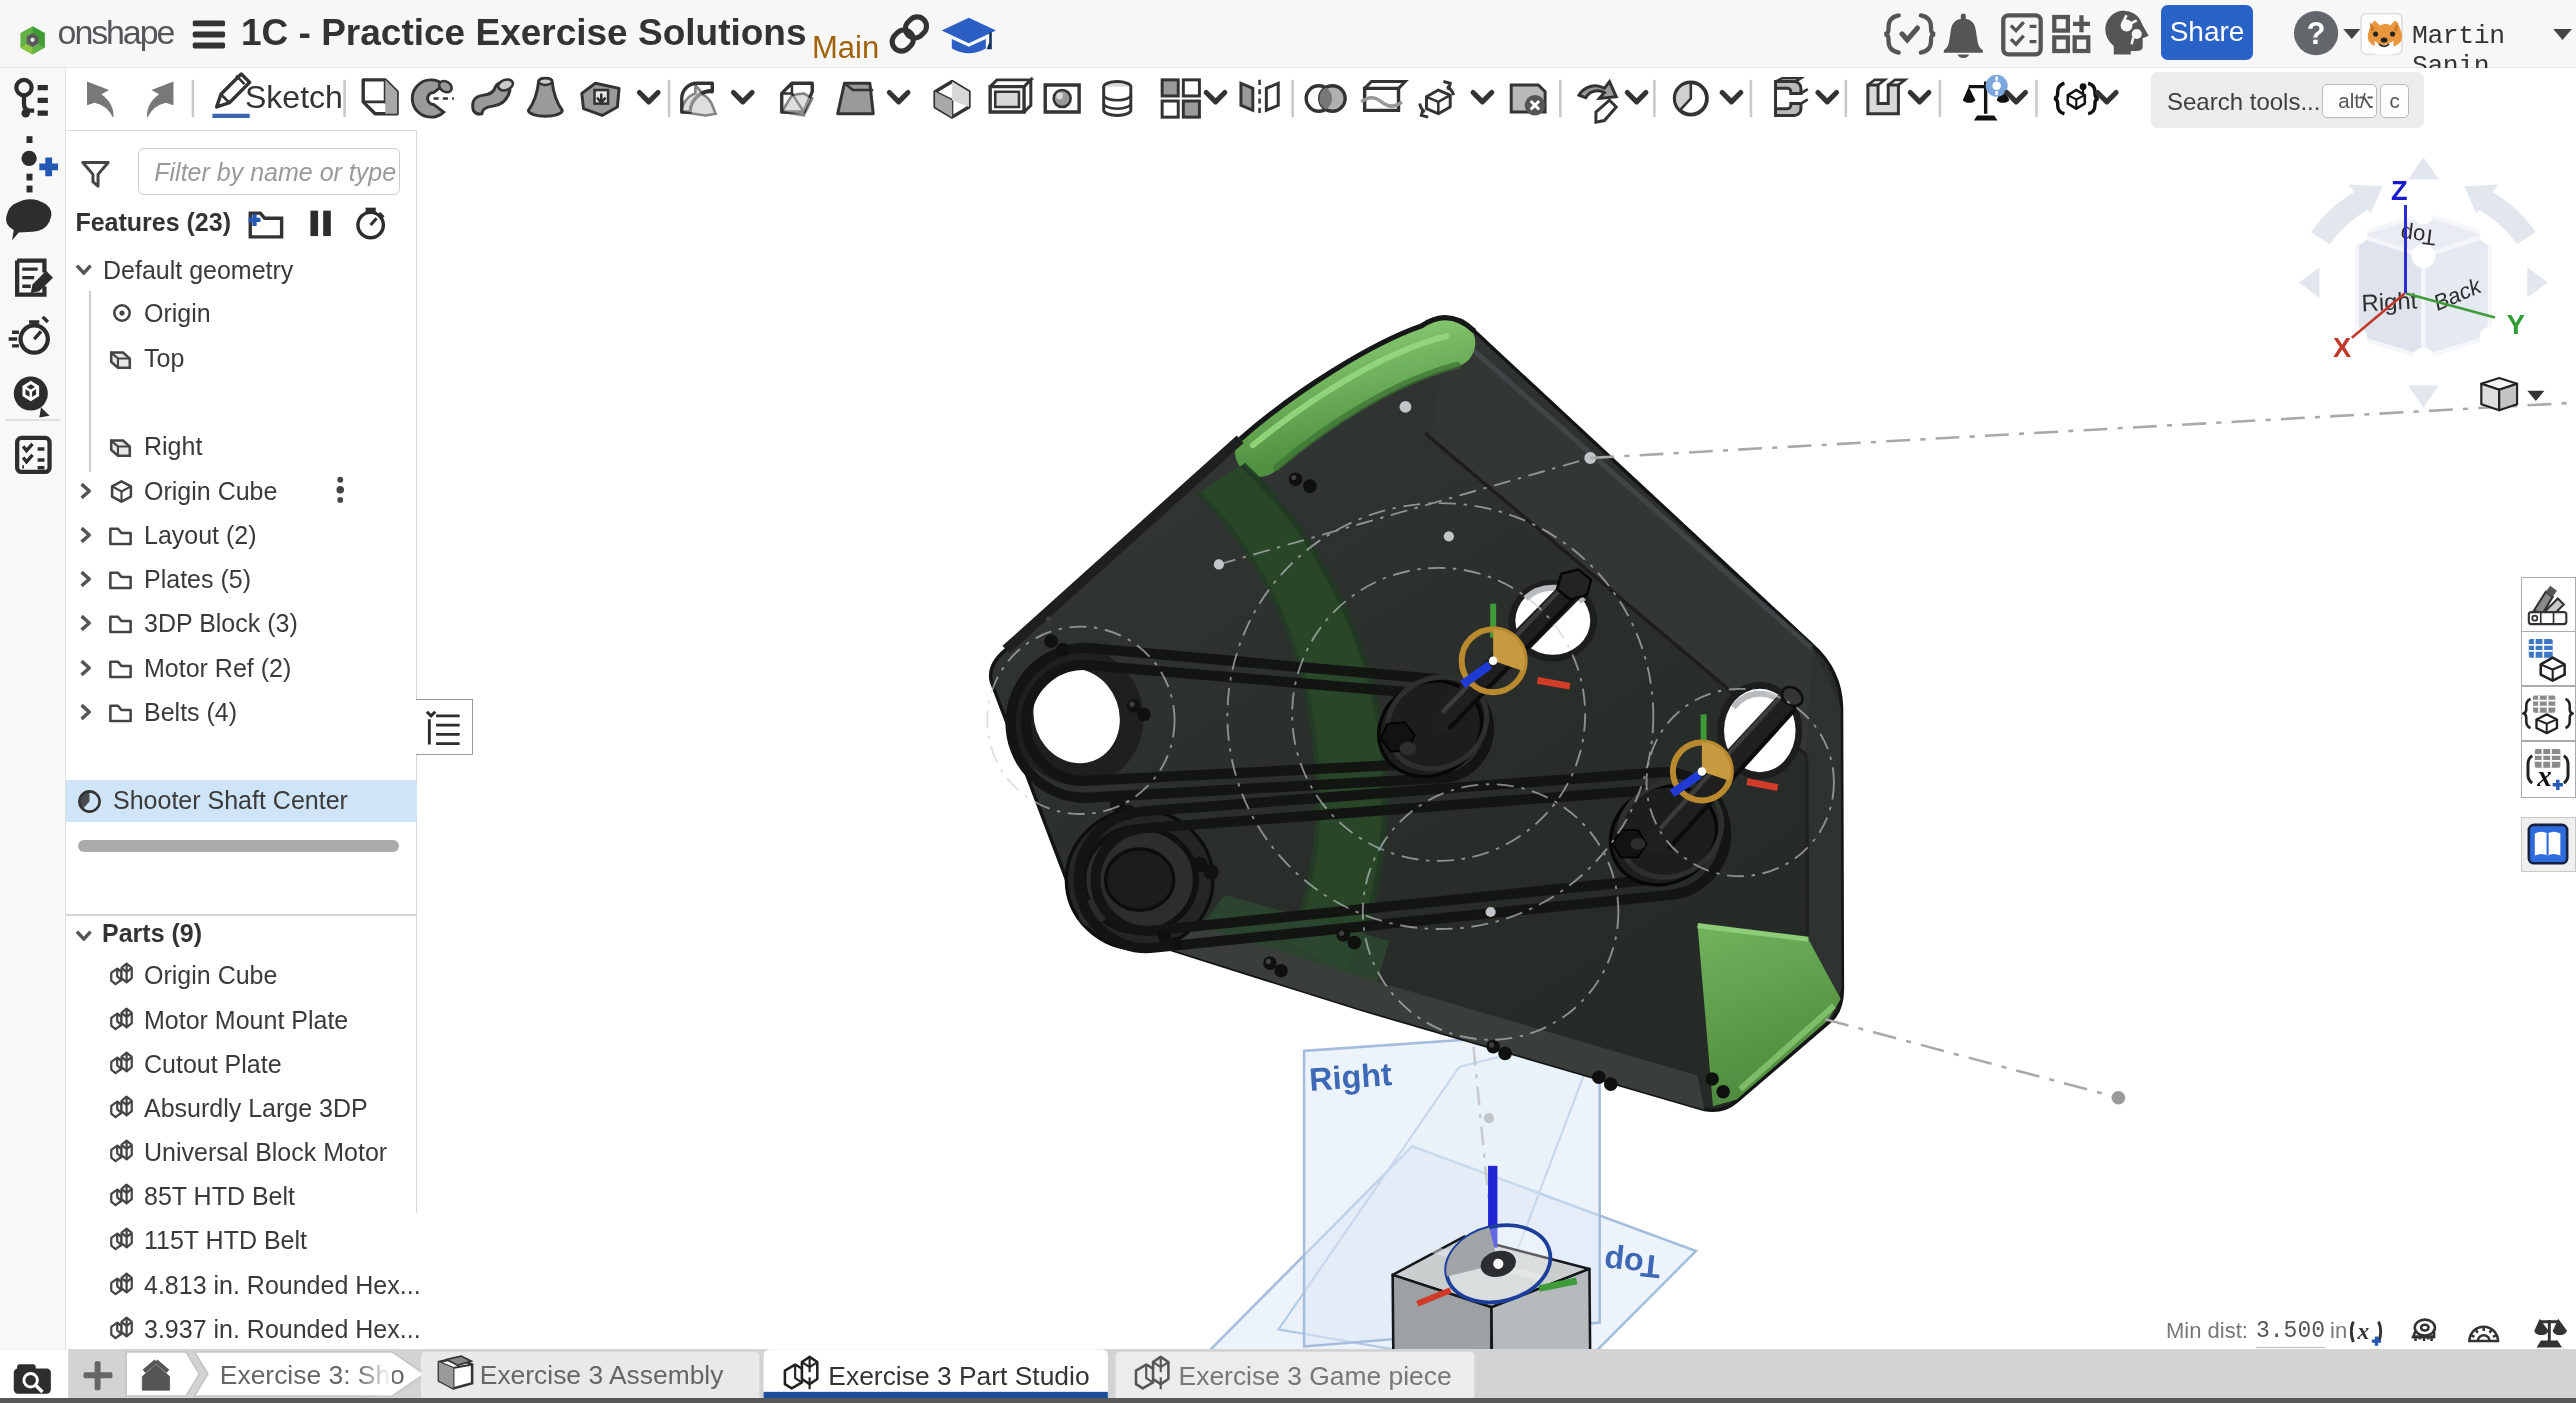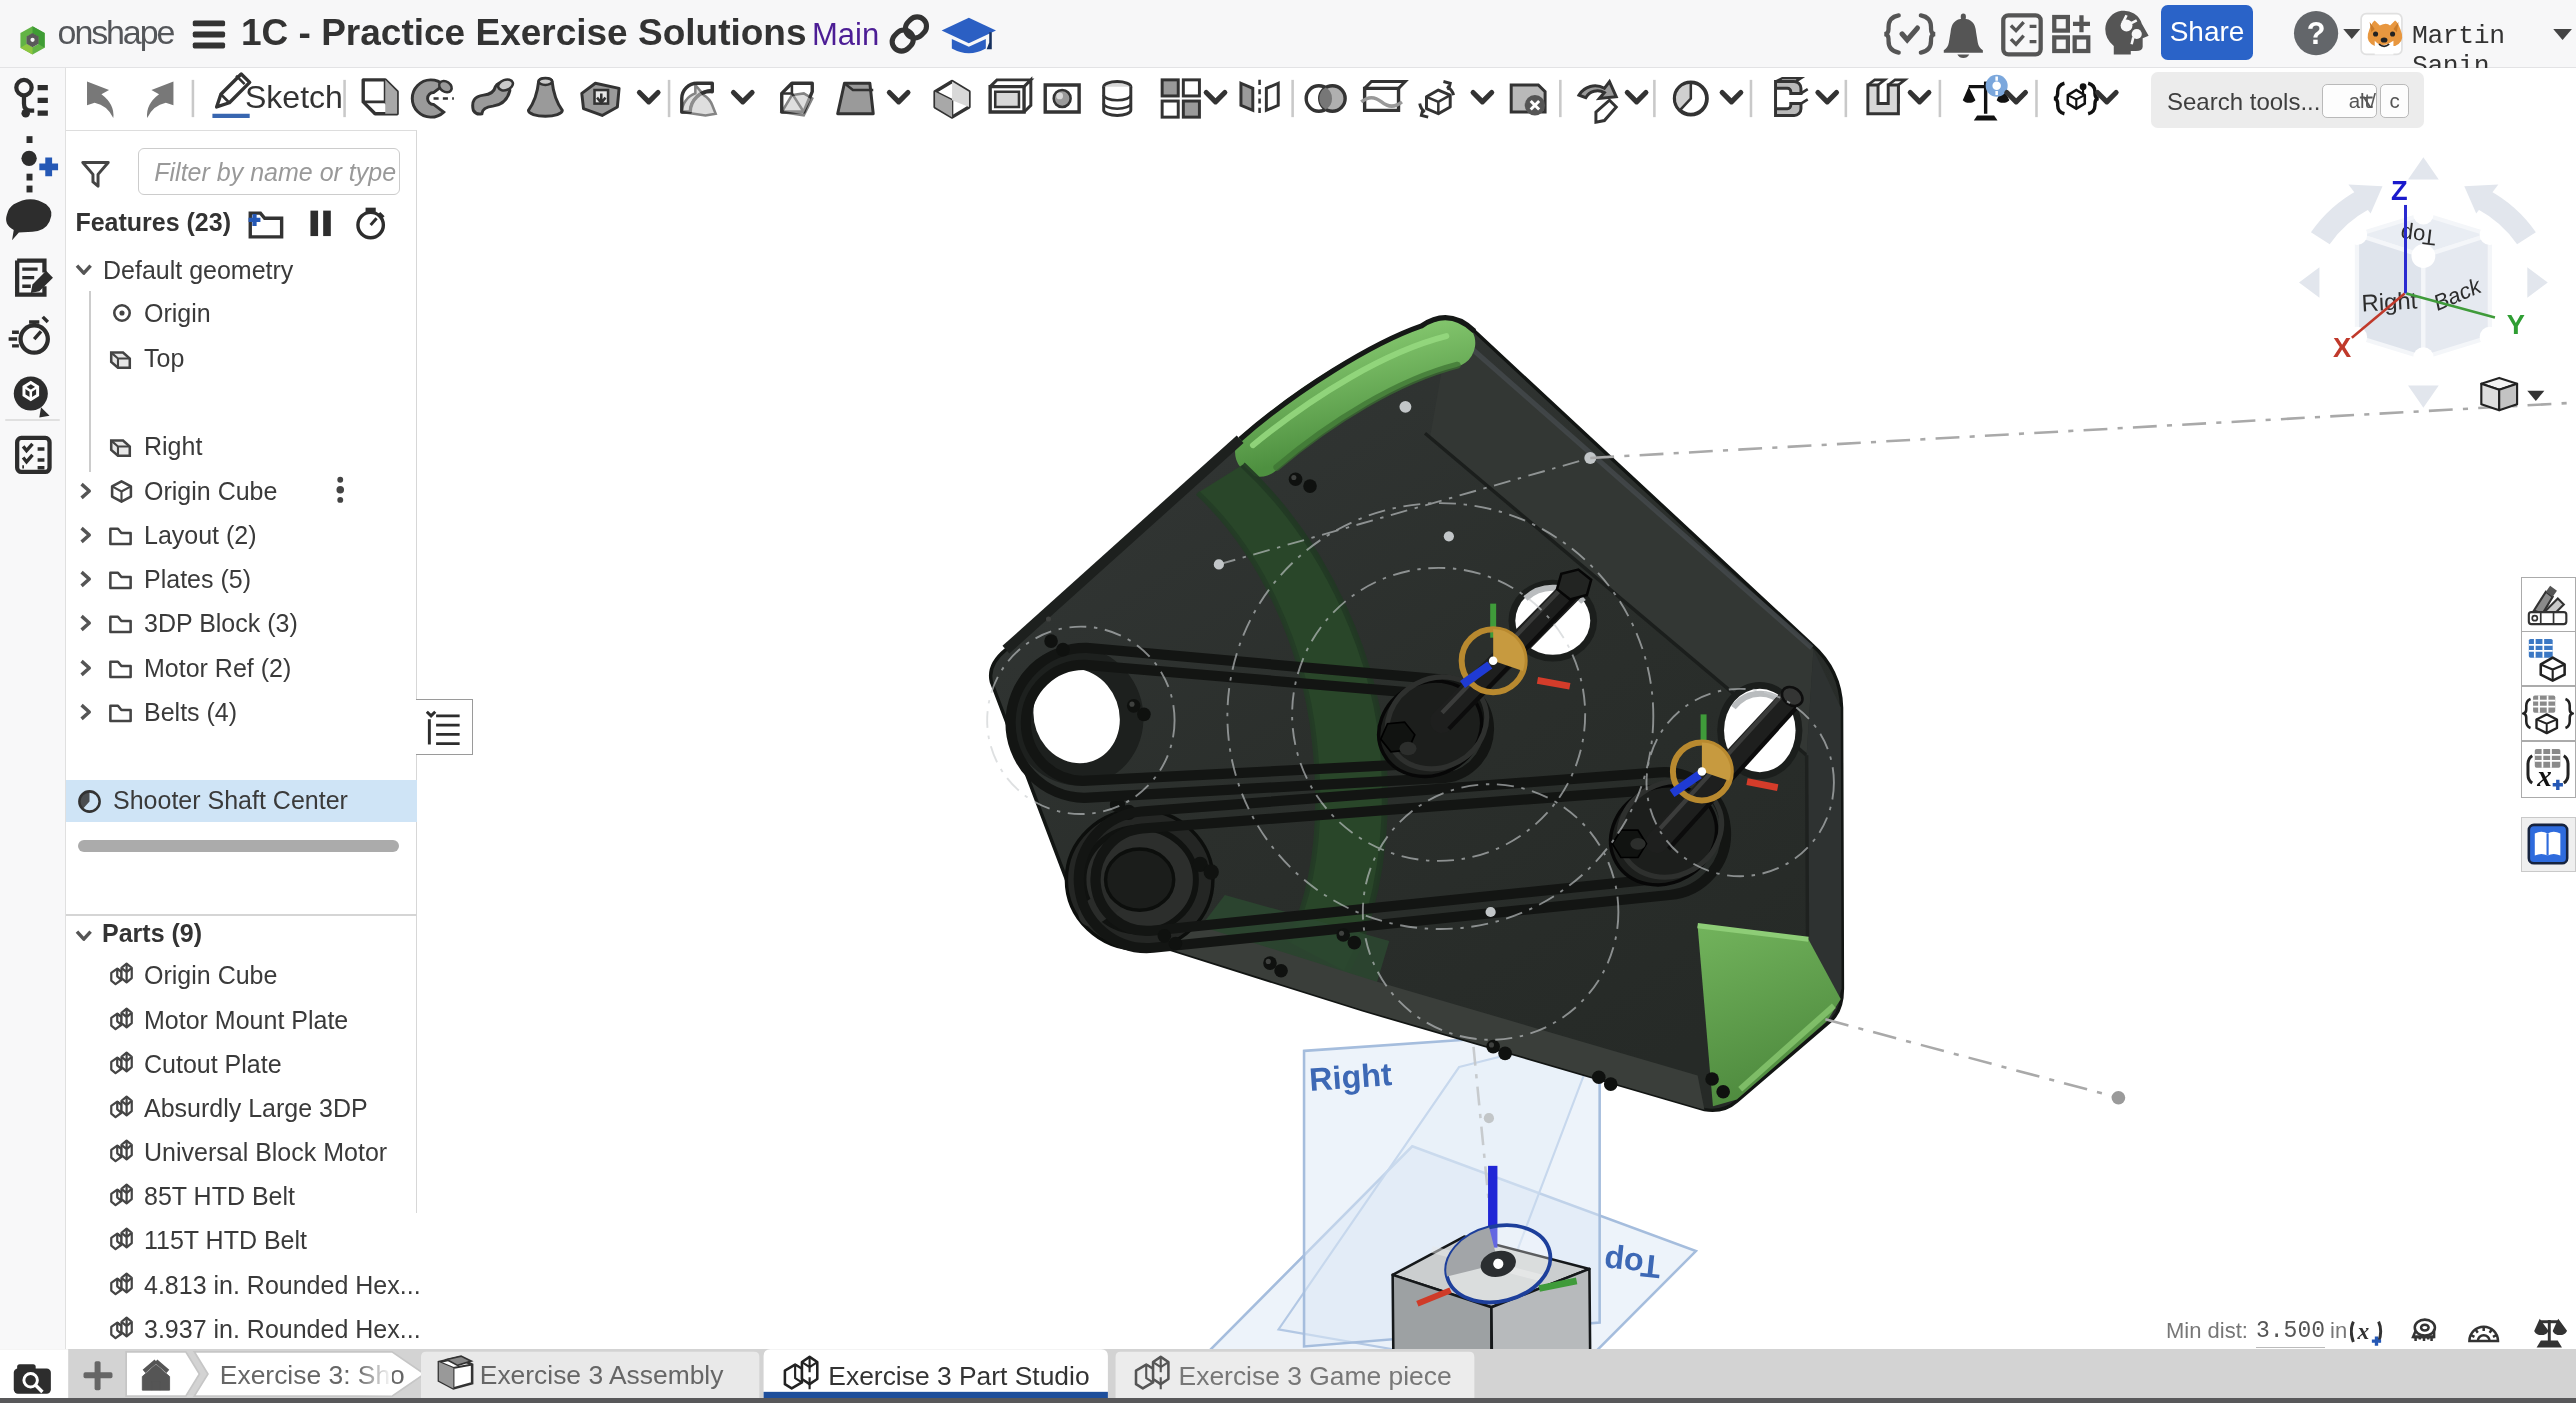--- a/index.html
+++ b/index.html
@@ -3,28 +3,28 @@
 <meta charset="utf-8">
 <style>
   * { margin:0; padding:0; box-sizing:border-box; }
   html,body { width:2576px; height:1403px; overflow:hidden; }
   body { font-family:"Liberation Sans",sans-serif; background:#fff; }
   #app { position:relative; width:2576px; height:1403px; background:#fff; overflow:hidden; }
   .abs { position:absolute; }
   
   #topbar { position:absolute; left:0; top:0; width:2576px; height:68px; background:#f7f7f8; border-bottom:1.7px solid #e3e3e5; }
   #title { position:absolute; left:241px; top:12px; font-size:37px; font-weight:bold; color:#333; letter-spacing:0px; }
-  #main-lbl { position:absolute; left:812px; top:17px; font-size:31px; color:#4c1d95; }
+  #main-lbl { position:absolute; left:812px; top:30px; font-size:31px; color:#a16207; }
   .share-btn { position:absolute; left:2161px; top:5.1px; width:92px; height:55px; background:#2a63c8; border-radius:6.8px; color:#fff; font-size:28px; text-align:center; line-height:54px; }
   #username { position:absolute; left:2412px; top:21px; font-size:26.4px; color:#333; letter-spacing:-0.4px;font-family:Liberation Mono, monospace; }
   
   #toolbar { position:absolute; left:66px; top:68px; width:2510px; height:61px; background:#fff; }
   #searchtools { position:absolute; left:2085px; top:4.3px; width:273px; height:56px; background:#ececec; border-radius:6.8px; }
   #searchtools .st-txt { position:absolute; left:16px; top:15.3px; font-size:24px; color:#3e3e3e; }
-  .keycap { position:absolute; top:12px; height:34px; background:#fdfdfd; border:1.7px solid #b9b9b9; border-radius:5.1px; font-size:20.5px; color:#555; text-align:right; line-height:32px; }
+  .keycap { position:absolute; top:12px; height:34px; background:#fdfdfd; border:1.7px solid #b9b9b9; border-radius:5.1px; font-size:20.5px; color:#555; text-align:center; line-height:32px; }
   
   #strip { position:absolute; left:0; top:68px; width:66px; height:1281px; background:#f8f8f9; border-right:1.7px solid #e0e0e0; }
   
   #panel { position:absolute; left:66px; top:130px; width:351px; height:1083px; background:#fff; border-right:1.7px solid #d7d7d7; border-top:1.7px solid #ddd; }
   #filterbox { position:absolute; left:72px; top:17px; width:262px; height:47px; border:1.7px solid #ccc; border-radius:6px; }
   #filterbox span { position:absolute; left:15.3px; top:8.5px; font-style:italic; color:#999; font-size:25px; }
   .trow { position:absolute; left:0; width:351px; height:44px; font-size:25px; color:#3a3a3a; }
   .trow span { position:absolute; top:7.7px; white-space:nowrap; }
   .hl { background:#cfe4f6; }
   .thead { font-weight:bold; color:#333; }

